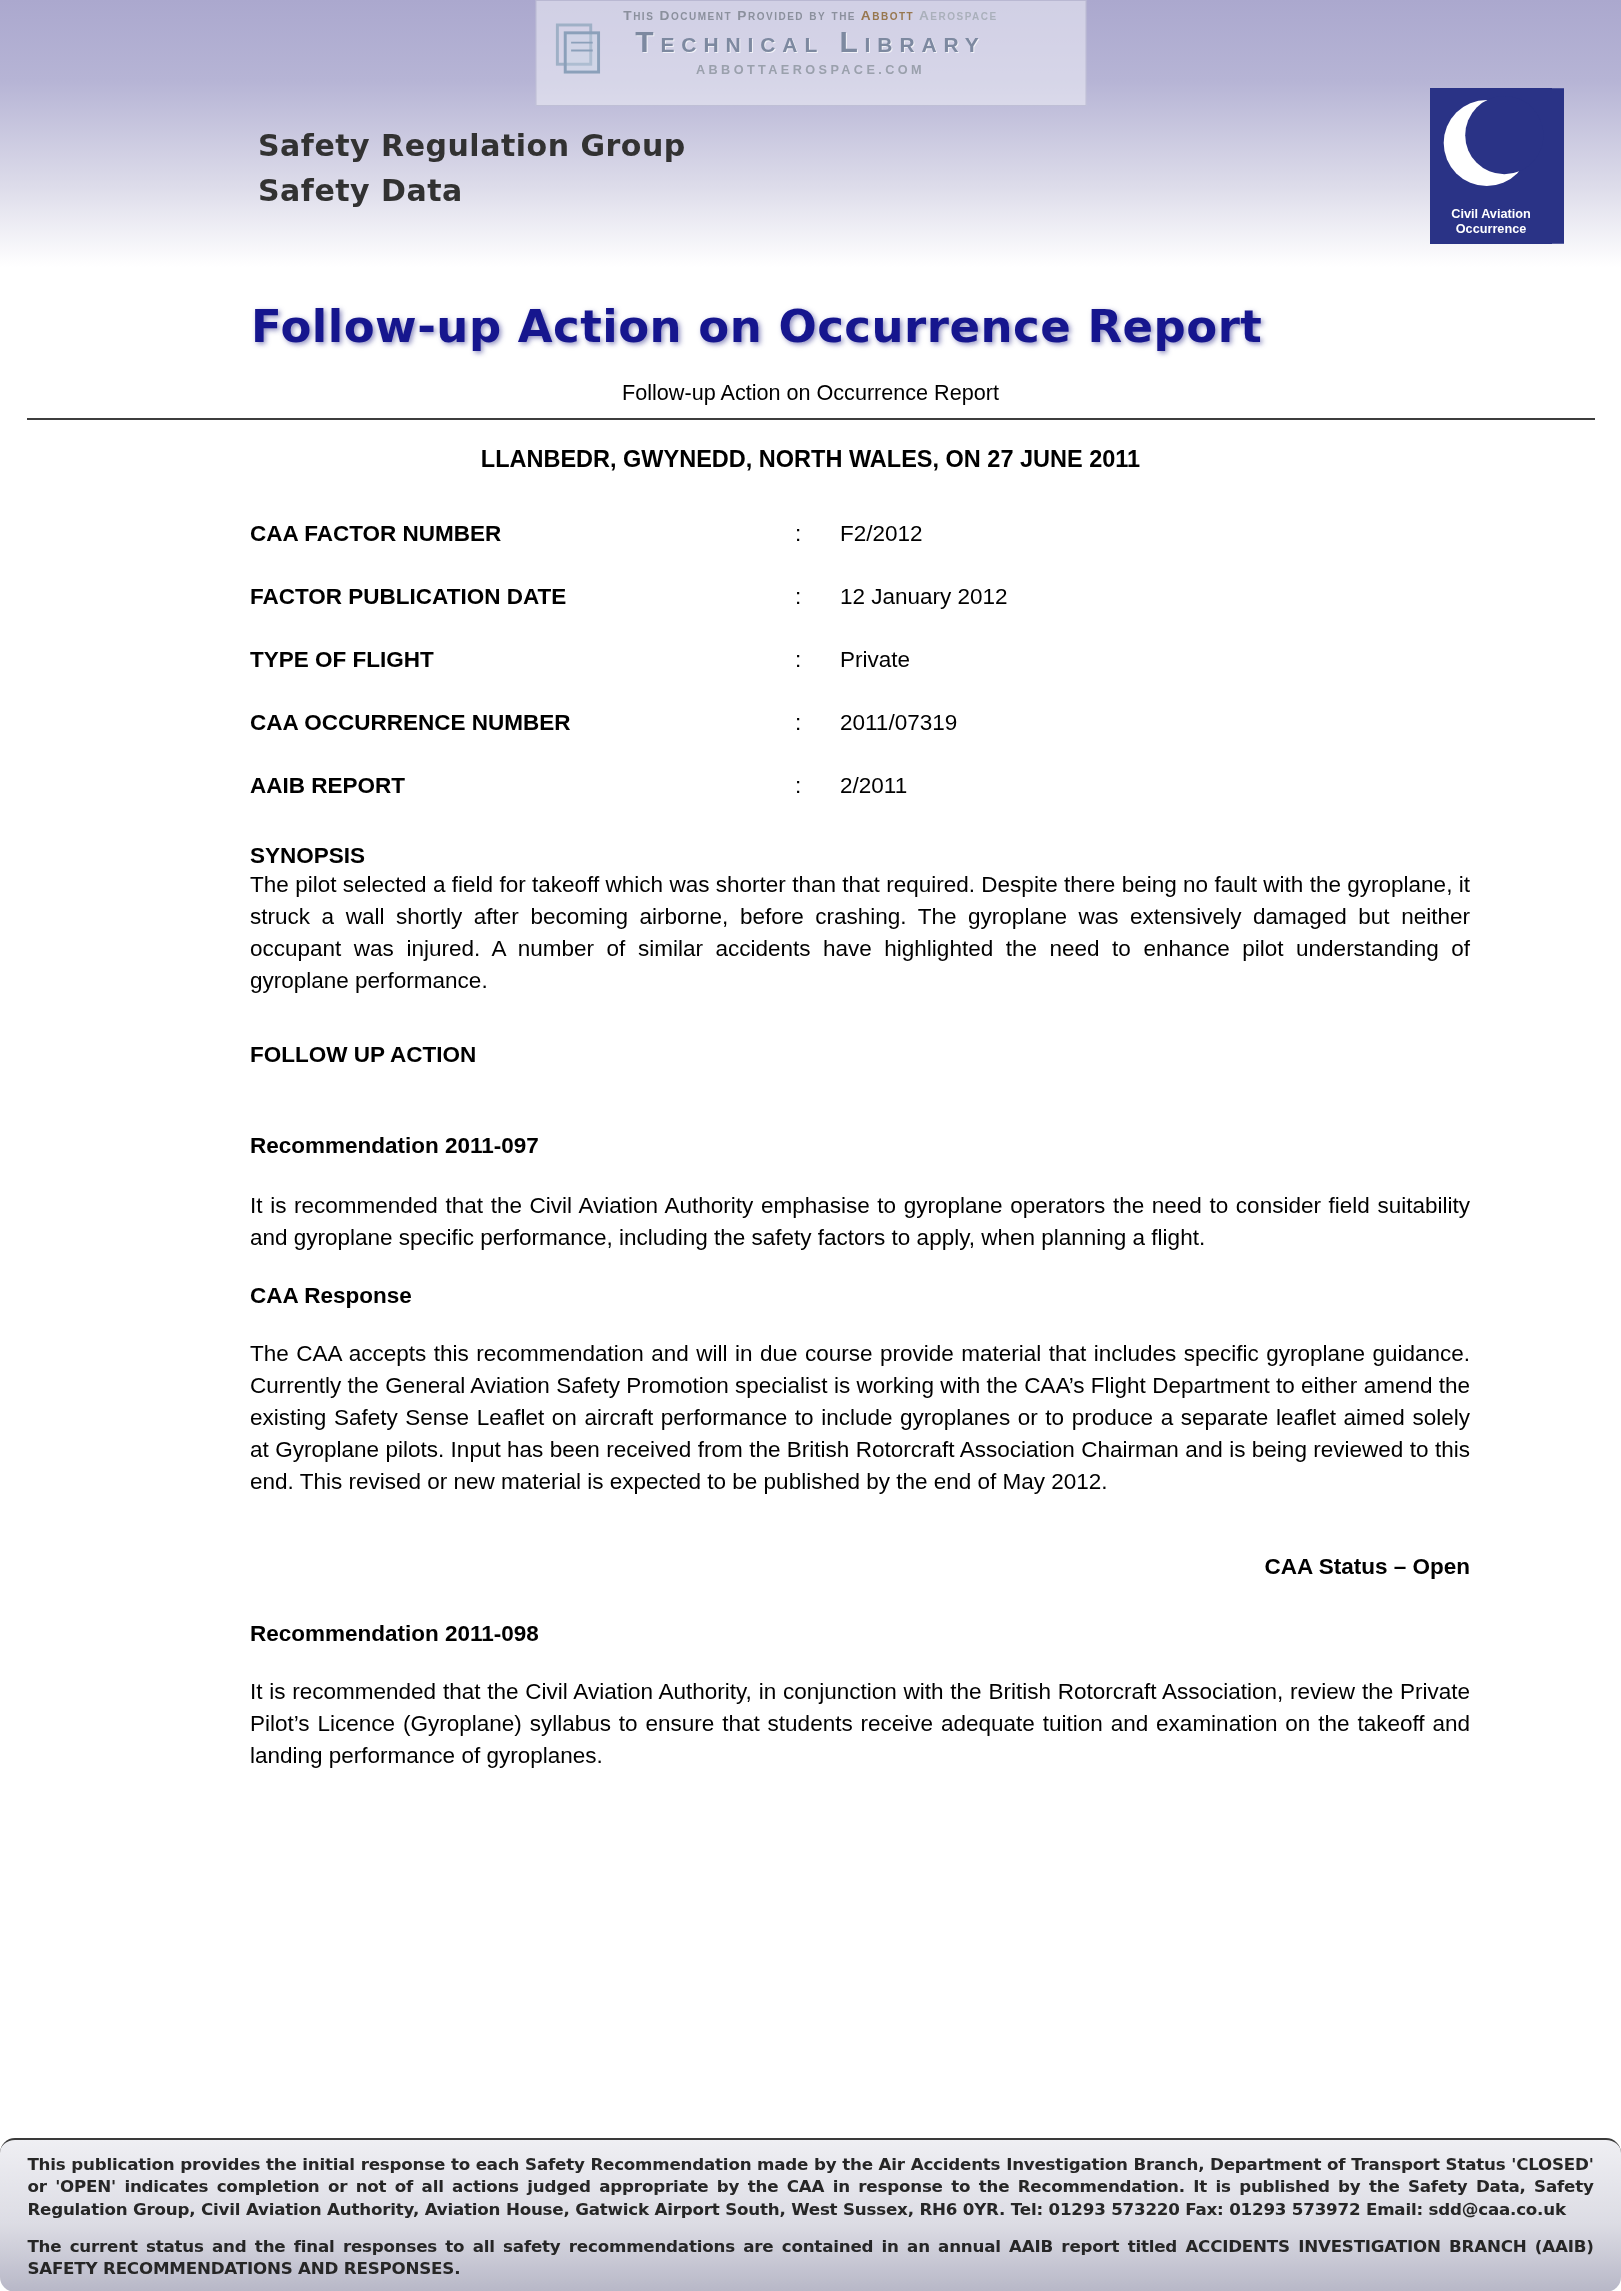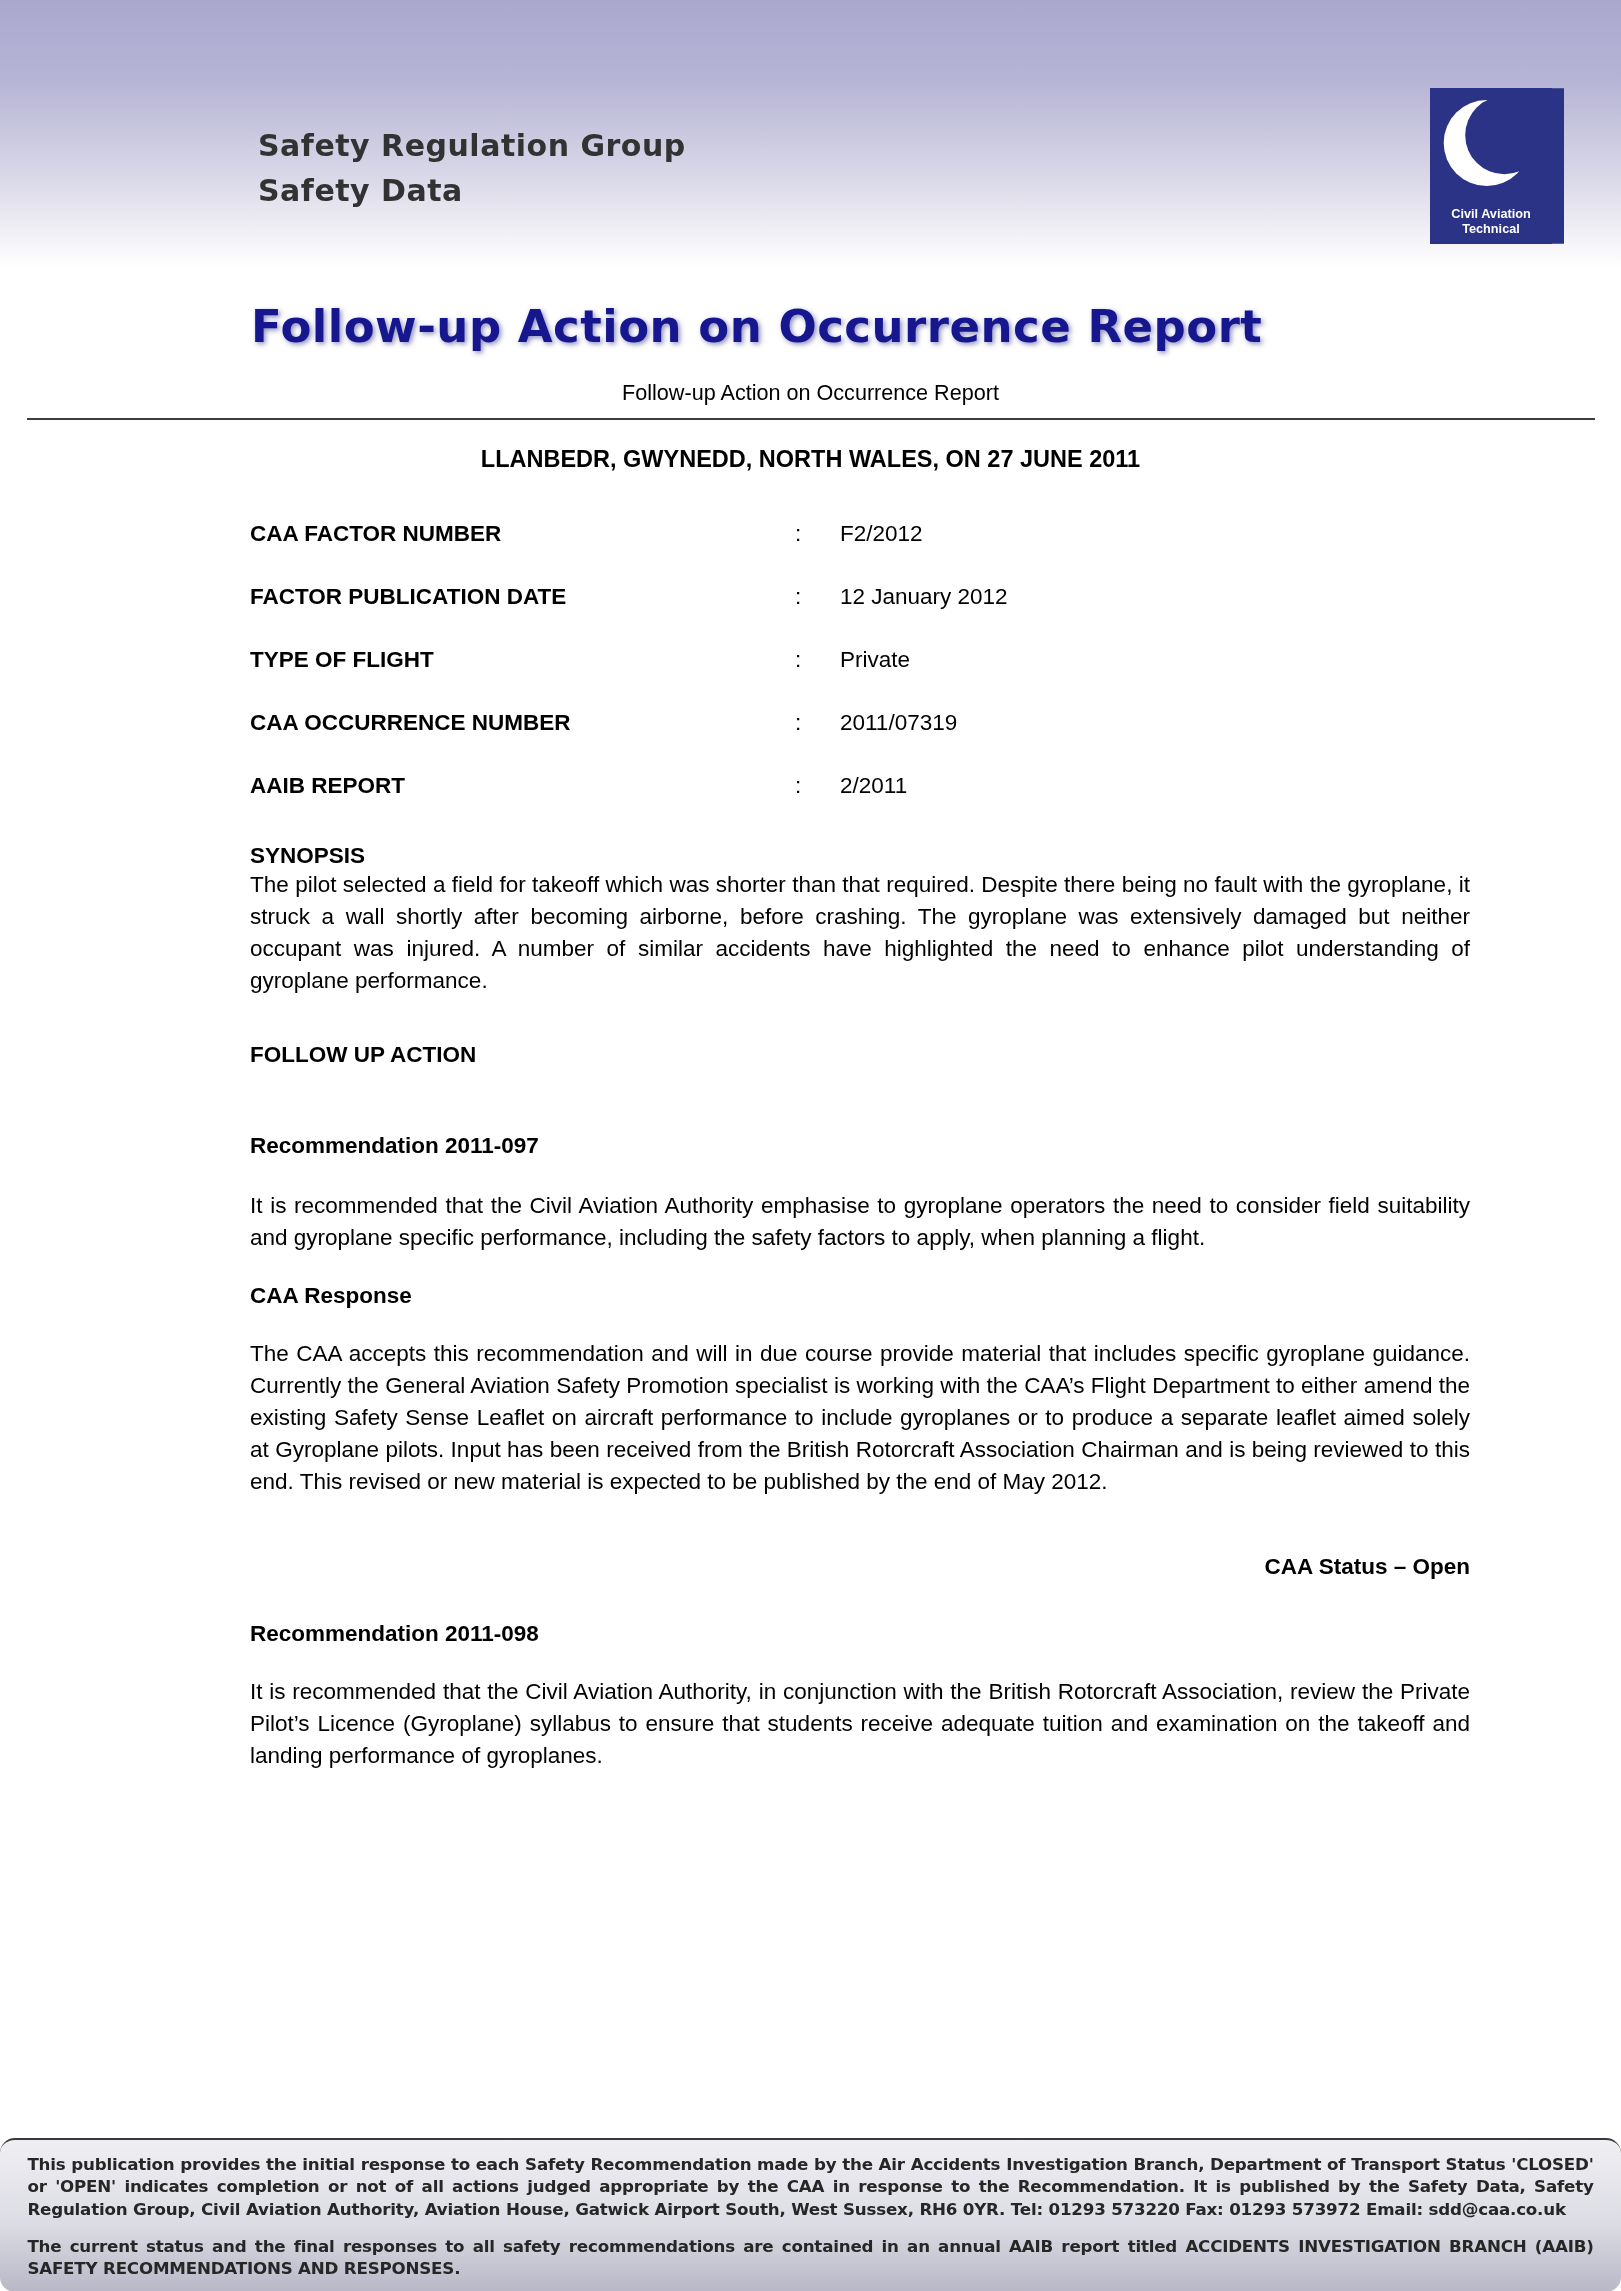--- a/index.html
+++ b/index.html
@@ -158,35 +158,52 @@
 </style>
 </head>
 <body>
 
 <div class="page">
   <div class="top-gradient"></div>
 
   <div class="content">
     <div class="header-zone">
 
+      <div class="watermark">
+        <span class="wm-icon">
+          <svg width="51" height="57" viewBox="0 0 52 58">
+            <rect x="6" y="4" width="34" height="40" fill="none" stroke="#9fb0c6" stroke-width="3"></rect>
+            <rect x="14" y="12" width="34" height="40" fill="rgba(200,215,230,0.35)" stroke="#8ba0ba" stroke-width="3"></rect>
+            <line x1="20" y1="22" x2="42" y2="22" stroke="#8ba0ba" stroke-width="2"></line>
+            <line x1="20" y1="30" x2="42" y2="30" stroke="#8ba0ba" stroke-width="2"></line>
+          </svg>
+        </span>
+        <div class="wm-line1">
+          <span>This Document Provided by the</span>
+          <span class="wm-brand1">Abbott</span>
+          <span class="wm-brand2">Aerospace</span>
+        </div>
+        <div class="wm-line2" style="font-variant: small-caps;">Technical Library</div>
+        <div class="wm-line3">ABBOTTAEROSPACE.COM</div>
+      </div>
 
       <div class="dept-block">
         <div>Safety Regulation Group</div>
         <div>Safety Data</div>
       </div>
 
       <div class="caa-logo">
         <svg width="134" height="156" viewBox="0 0 137 159">
           <rect x="0" y="0" width="137" height="159" fill="#2a3386"></rect>
           <circle cx="58" cy="56" r="44" fill="#ffffff"></circle>
           <circle cx="76" cy="48" r="40" fill="#2a3386"></circle>
         </svg>
         <div class="caa-logo-text">
           <div>Civil Aviation</div>
-          <div>Technical</div>
+          <div>Occurrence</div>
         </div>
       </div>
     </div>
 
     <h1 class="main-title">Follow-up Action on Occurrence Report</h1>
     <div class="subtitle">Follow-up Action on Occurrence Report</div>
     <hr class="rule">
 
     <div class="accident-heading">
       <div>LLANBEDR, GWYNEDD, NORTH WALES, ON 27 JUNE 2011</div>

